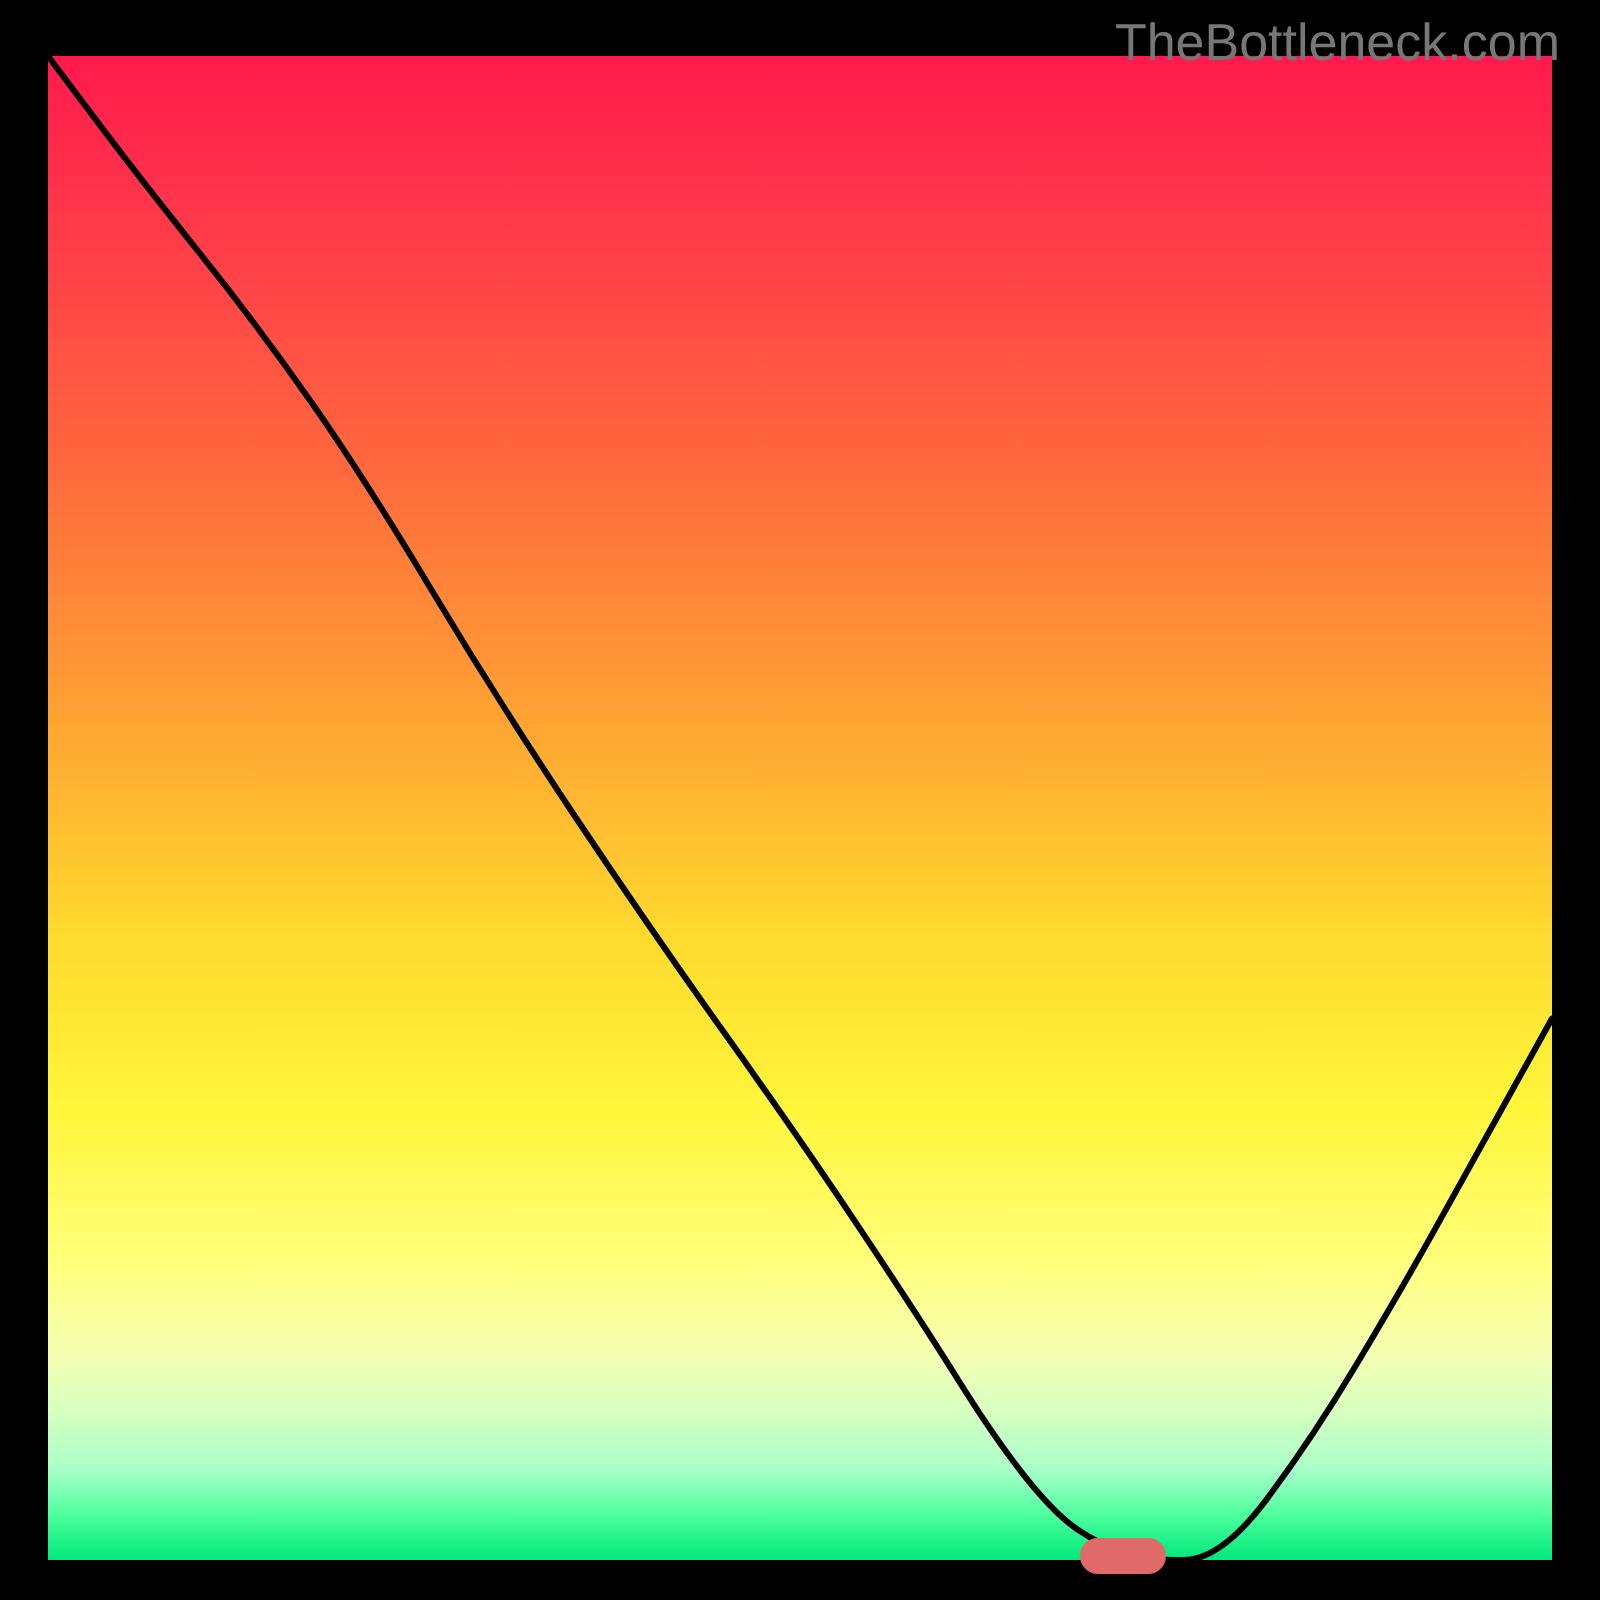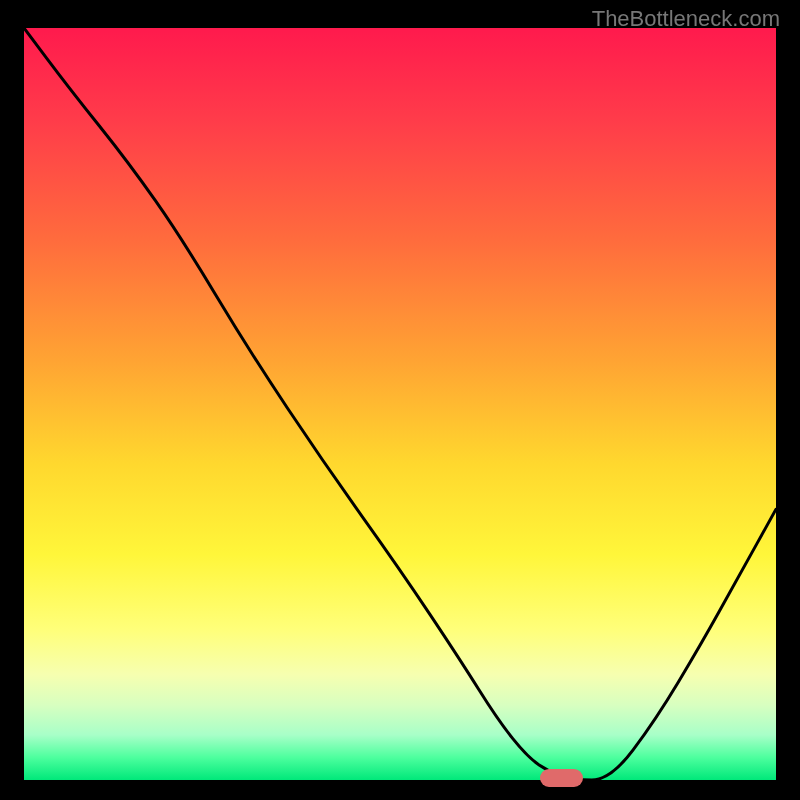--- a/index.html
+++ b/index.html
@@ -9,21 +9,21 @@
     height: 800px;
     background: #000;
     position: relative;
     font-family: Arial, sans-serif;
   }
   .watermark {
     position: absolute;
     top: 6px;
     right: 20px;
     color: #777;
-    font-size: 22px;
+    font-size: 26px;
     font-weight: 500;
     z-index: 10;
   }
   .plot-area {
     position: absolute;
     left: 24px;
     top: 28px;
     width: 752px;
     height: 752px;
     background: linear-gradient(to bottom,

